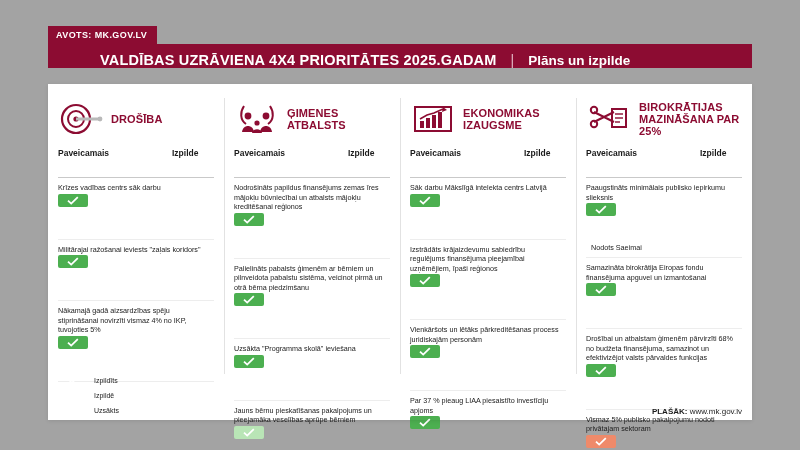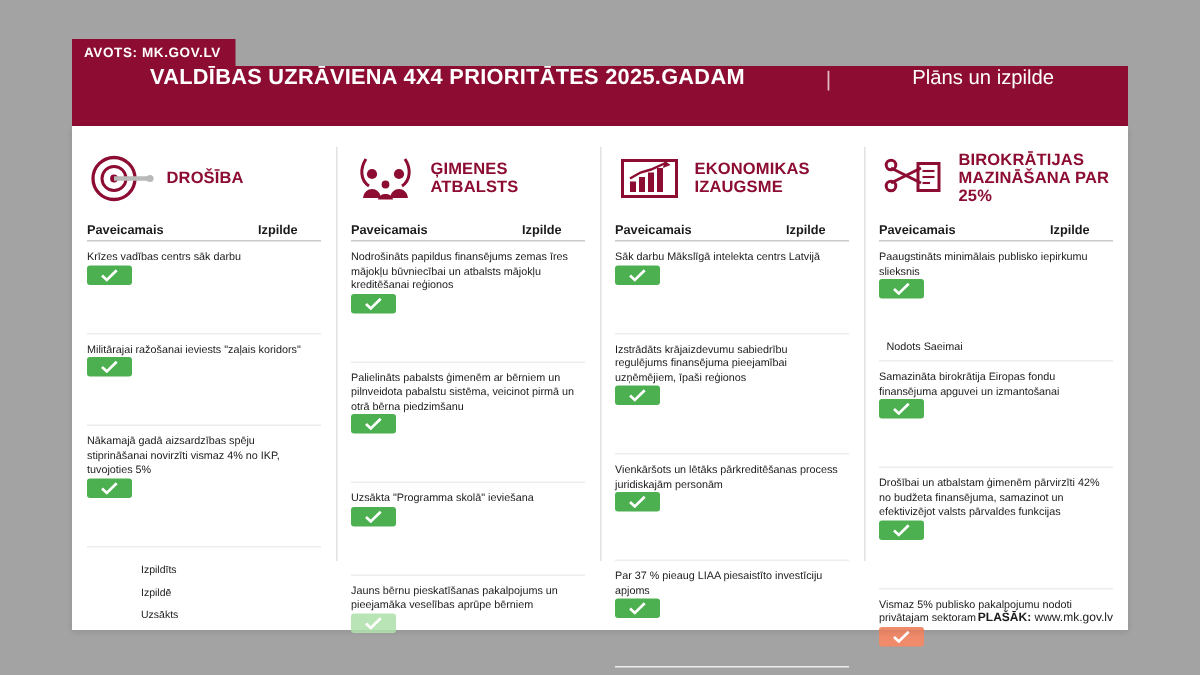--- a/index.html
+++ b/index.html
@@ -29,44 +29,43 @@
     font-size: 9px;
     font-weight: bold;
     letter-spacing: 0.4px;
     padding: 4px 10px 4px 8px;
   }
   .title-bar {
     position: absolute;
     left: 48px;
     top: 44px;
     width: 704px;
-    height: 40px;
+    height: 24px;
     background: #8c0c32;
     display: flex;
-    align-items: flex-start;
+    align-items: flex-end;
     padding-left: 52px;
     box-sizing: border-box;
-    gap: 40px;
   }
   .title-main {
     color: #ffffff;
     font-size: 14.5px;
     font-weight: bold;
     letter-spacing: 0.2px;
     white-space: nowrap;
   }
   .title-sep {
     color: #e3b9c6;
     font-size: 14px;
     margin: 0 14px;
   }
   .title-sub {
     color: #ffffff;
     font-size: 13.5px;
-    font-weight: normal;
+    font-weight: bold;
     white-space: nowrap;
   }
   
   .panel {
     position: absolute;
     left: 48px;
     top: 84px;
     width: 704px;
     height: 336px;
     background: #ffffff;
@@ -114,21 +113,21 @@
     font-size: 11px;
     font-weight: bold;
     line-height: 1.12;
     letter-spacing: 0.1px;
     text-transform: uppercase;
   }
   
   .subhead {
     display: flex;
     border-bottom: 1px solid #c9c9c9;
-    padding-bottom: 2px;
+    padding-bottom: 19px;
     margin-top: 2px;
   }
   .subhead .sh-task {
     flex: 1 1 auto;
     font-size: 8.5px;
     font-weight: bold;
     color: #1b1b1b;
   }
   .subhead .sh-status {
     flex: 0 0 42px;
@@ -480,21 +479,21 @@
           <span class="task">Samazināta birokrātija Eiropas fondu finansējuma apguvei un izmantošanai</span>
           <span class="status">
             <span class="chip done">
               <svg width="12" height="9" viewBox="0 0 12 9">
                   <polyline points="1,4.6 4.2,7.6 10.8,1.2" fill="none" stroke="#ffffff" stroke-width="1.8"></polyline>
                 </svg>
             </span>
           </span>
         </div>
         <div class="row">
-          <span class="task">Drošībai un atbalstam ģimenēm pārvirzīti 42% no budžeta finansējuma, samazinot un efektivizējot valsts pārvaldes funkcijas</span>
+          <span class="task">Drošībai un atbalstam ģimenēm pārvirzīti 68% no budžeta finansējuma, samazinot un efektivizējot valsts pārvaldes funkcijas</span>
           <span class="status">
             <span class="chip done">
               <svg width="12" height="9" viewBox="0 0 12 9">
                   <polyline points="1,4.6 4.2,7.6 10.8,1.2" fill="none" stroke="#ffffff" stroke-width="1.8"></polyline>
                 </svg>
             </span>
           </span>
         </div>
         <div class="row">
           <span class="task">Vismaz 5% publisko pakalpojumu nodoti privātajam sektoram</span>

